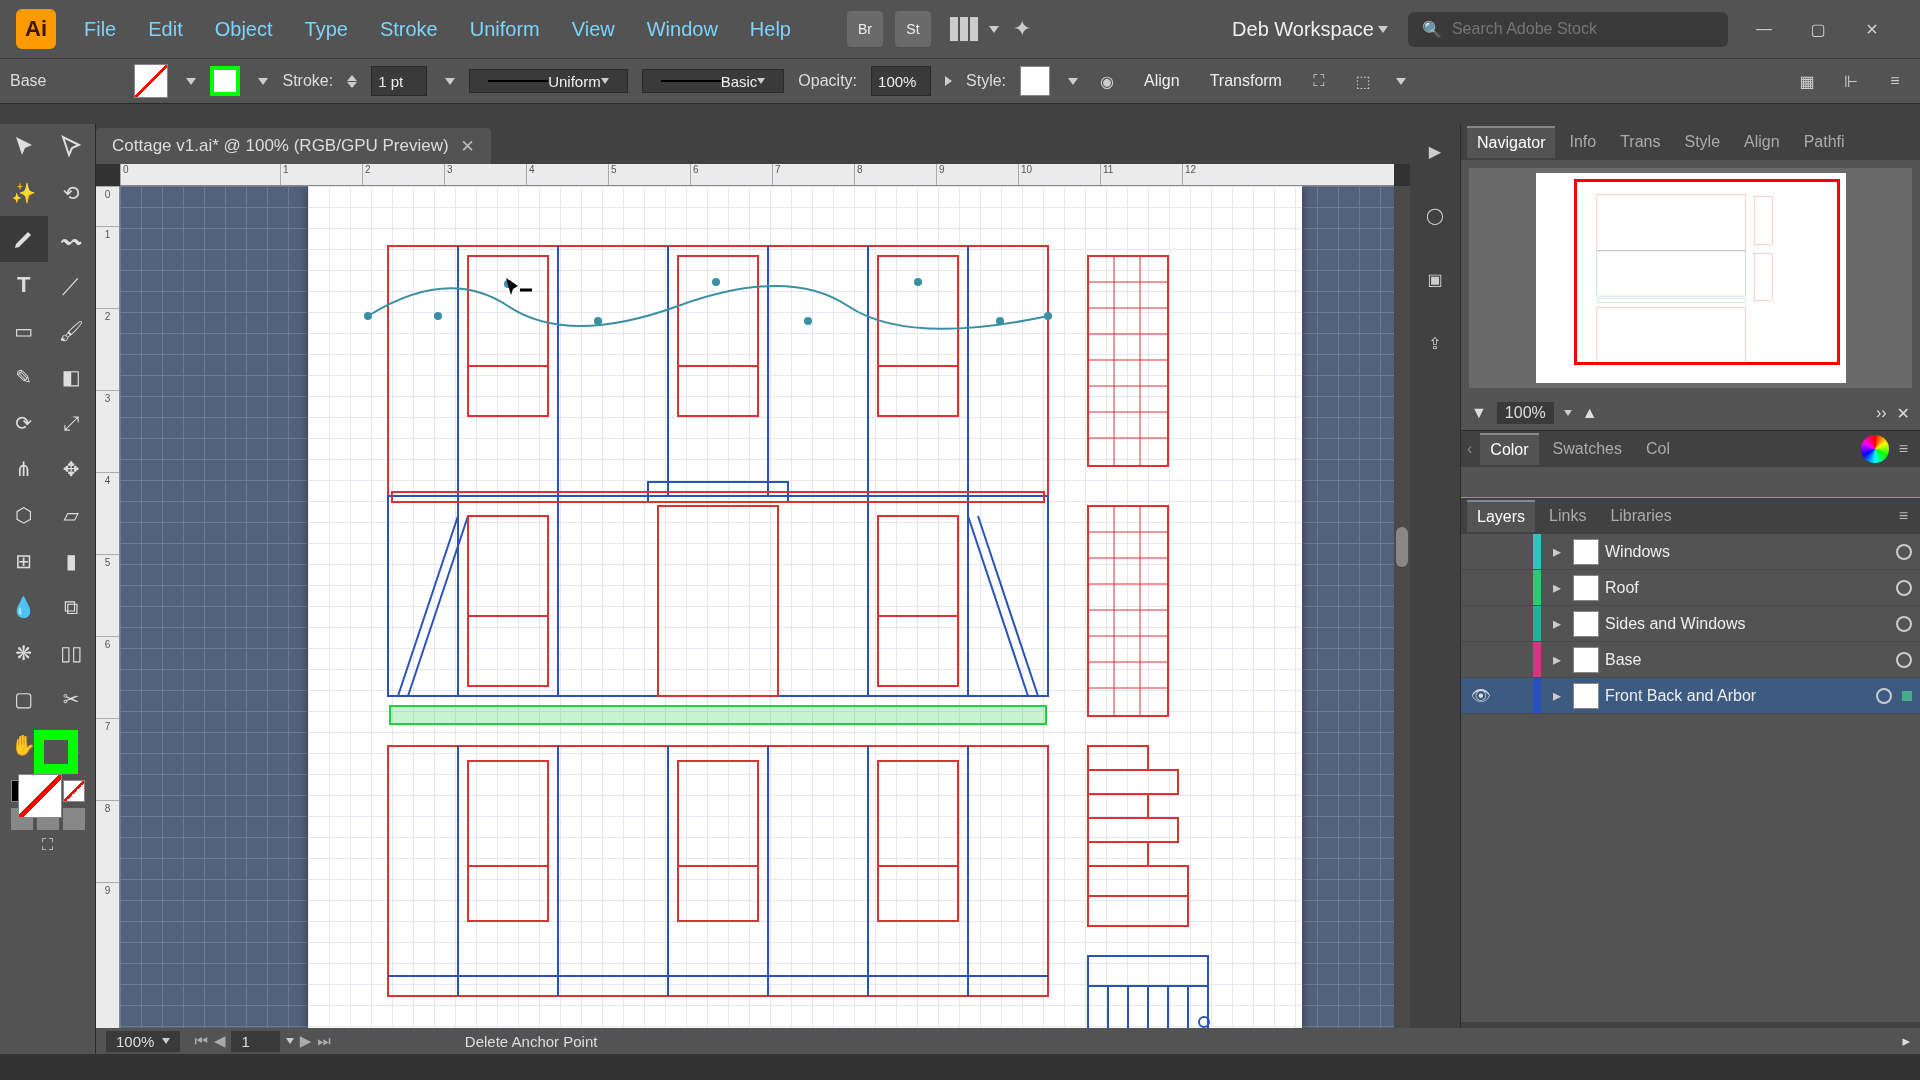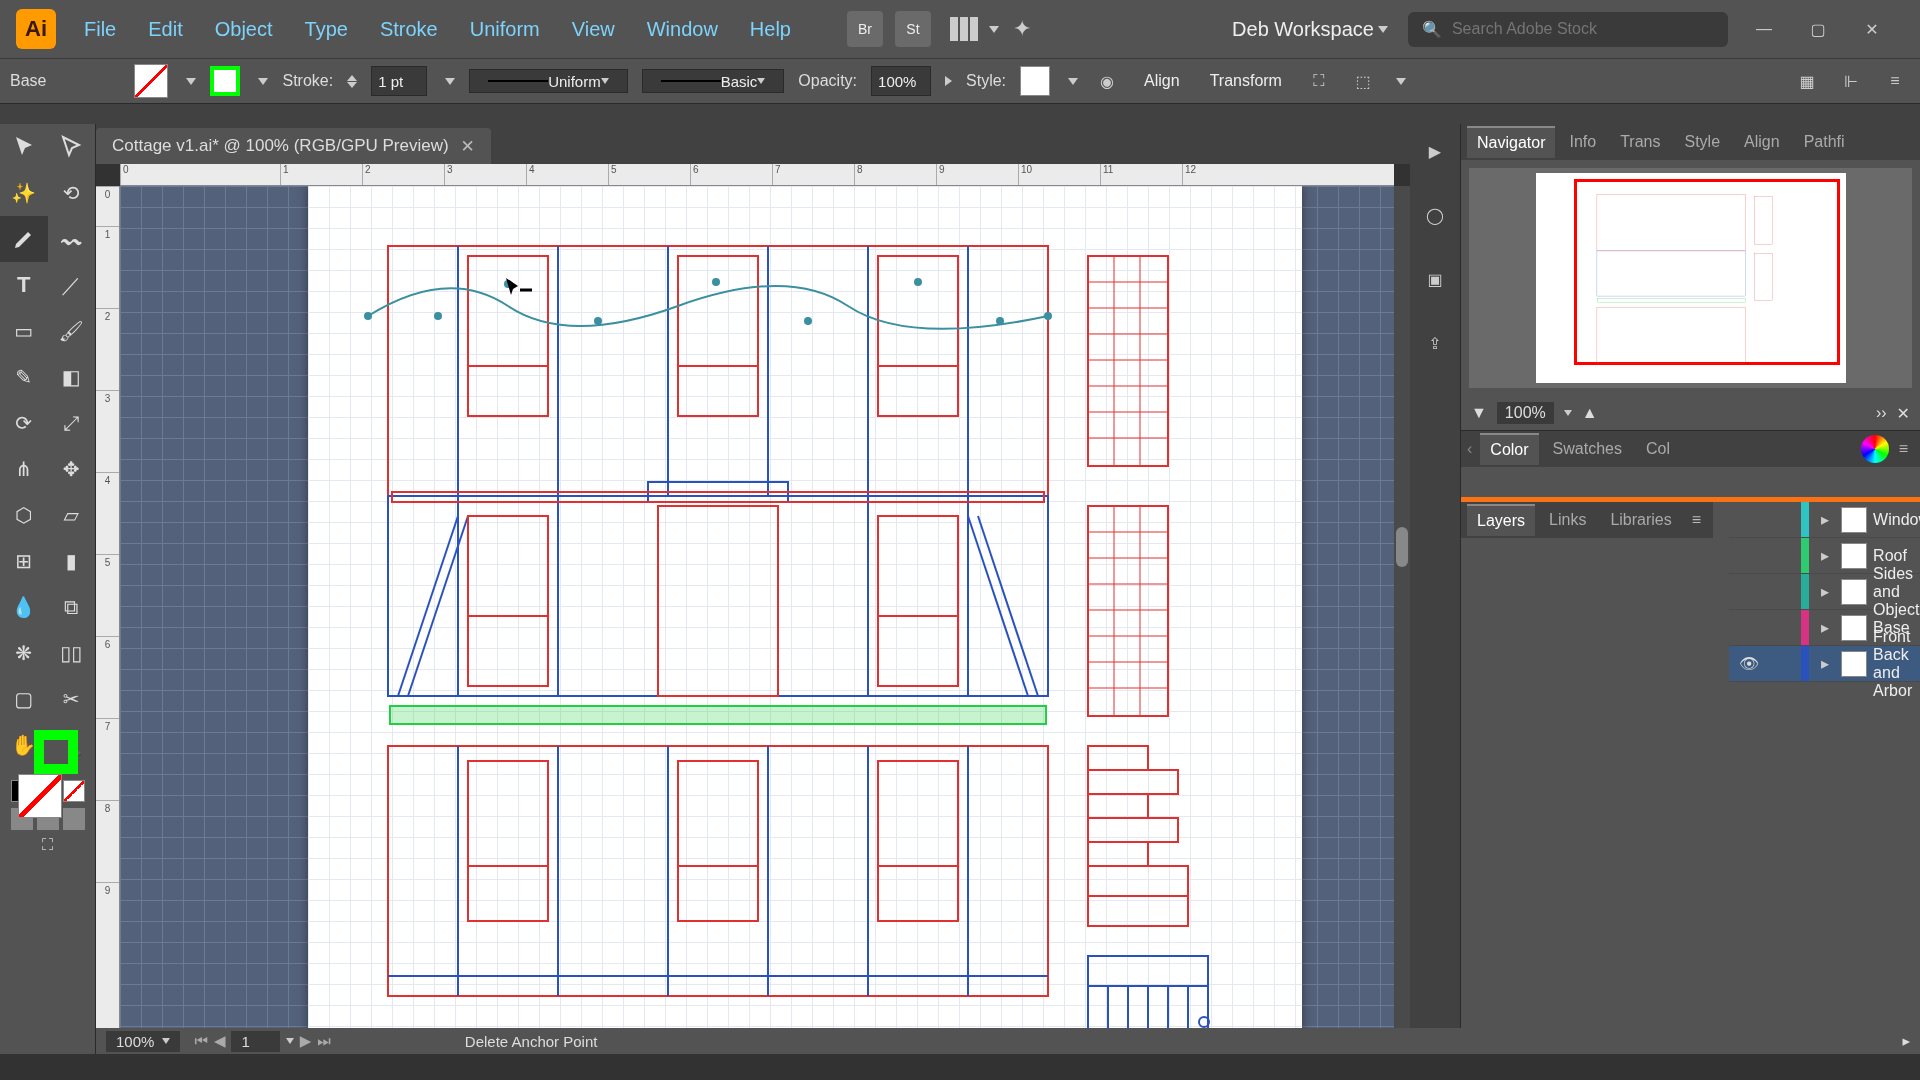--- a/index.html
+++ b/index.html
@@ -92,21 +92,21 @@
 .nav-panel{ height:270px; background:#535353; display:flex; flex-direction:column;}
 .nav-view{ flex:1; background:#6a6a6a; margin:8px; position:relative; display:flex; align-items:center; justify-content:center;}
 .nav-thumb{ width:310px; height:210px; background:#fff; position:relative;}
 .nav-proxy{ position:absolute; border:3px solid red; top:6px; left:38px; width:266px; height:186px;}
 .nav-zoom{ height:34px; display:flex; align-items:center; padding:0 10px; gap:10px;}
 .nz-in{ background:#3a3a3a; padding:2px 8px;}
 
 .color-panel{ border-top:1px solid #2a2a2a;}
 .color-body{ height:30px;}
 
-.layers-panel{ flex:1; border-top:5px solid #f97316; display:flex; flex-direction:row;gap:16px;}
+.layers-panel{ flex:1; border-top:1px solid #f97316; display:flex; flex-direction:column;}
 .layer-list{ flex:1; background:#535353;}
 .layer-row{ height:36px; display:flex; align-items:center; gap:6px; padding-right:8px; border-bottom:1px solid #4a4a4a;}
 .layer-row.sel{ background:#3d5a80;}
 .vis-col{ width:40px; display:flex; justify-content:center; color:#ddd;}
 .lock-col{width:20px;}
 .color-strip{ width:8px; align-self:stretch;}
 .disclosure{ width:20px; text-align:center; color:#ccc;}
 .layer-thumb{ width:26px; height:26px; background:#fff; border:1px solid #888;}
 .layer-name{ flex:1; color:#eee; font-size:16px;}
 .target{ width:16px; height:16px; border:2px solid #ccc; border-radius:50%;}
@@ -560,21 +560,21 @@
             <div class="layer-thumb"></div>
             <div class="layer-name">Roof</div>
             <div class="target"></div>
           </div>
           <div class="layer-row">
             <div class="vis-col"></div>
             <div class="lock-col"></div>
             <div class="color-strip" style="background:#27ae9a"></div>
             <div class="disclosure">▸</div>
             <div class="layer-thumb"></div>
-            <div class="layer-name">Sides and Object</div>
+            <div class="layer-name">Sides and Windows</div>
             <div class="target"></div>
           </div>
           <div class="layer-row">
             <div class="vis-col"></div>
             <div class="lock-col"></div>
             <div class="color-strip" style="background:#d63384"></div>
             <div class="disclosure">▸</div>
             <div class="layer-thumb"></div>
             <div class="layer-name">Base</div>
             <div class="target"></div>

